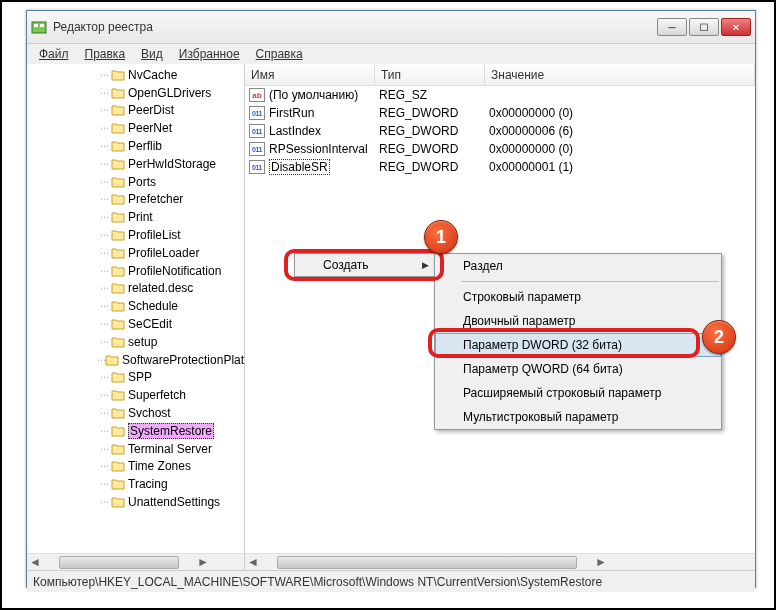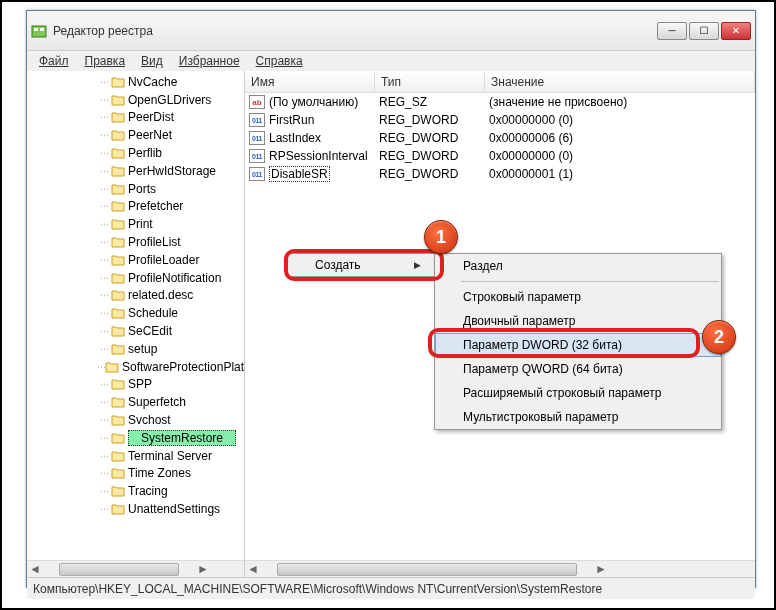--- a/index.html
+++ b/index.html
@@ -1,35 +1,35 @@
 <!DOCTYPE html>
 <html><head>
 <meta charset="utf-8">
 <style>
 * { box-sizing: border-box; margin: 0; padding: 0; font-family: "Segoe UI", Tahoma, sans-serif; font-size: 12px; }
 body { background: #fff; width: 776px; height: 610px; position: relative; border: 2px solid #000; }
 .window { position: absolute; left: 24px; top: 8px; width: 730px; height: 578px; border: 1px solid #5a7fa0; background: #fff; box-shadow: 0 0 3px rgba(0,0,0,0.3); }
-.titlebar { height: 40px; background: linear-gradient(to bottom, #f8f8f8, #e8e8e8); border-bottom: 1px solid #ccc; display: flex; align-items: center; padding: 8px 4px; }
+.titlebar { height: 33px; background: linear-gradient(to bottom, #f8f8f8, #e8e8e8); border-bottom: 1px solid #ccc; display: flex; align-items: center; padding: 8px 4px; }
 .titlebar-icon { width: 16px; height: 16px; margin-right: 6px; }
 .titlebar-icon svg { width: 16px; height: 16px; }
 .titlebar-title { flex: 1; color: #333; }
 .winbtns { display: flex; gap: 2px; }
 .winbtn { width: 30px; height: 18px; border: 1px solid #888; border-radius: 2px; background: linear-gradient(to bottom, #f8f8f8, #d8d8d8); display: flex; align-items: center; justify-content: center; font-size: 10px; cursor: pointer; }
 .winbtn.close { background: linear-gradient(to bottom, #f08080, #cc3333); color: #fff; border-color: #a02020; }
 .menubar { height: 20px; background: #f0f0f0; display: flex; align-items: center; padding: 0 4px; color: #333; }
 .menubar span { padding: 2px 8px; cursor: pointer; }
 .menubar u { text-decoration: underline; }
 .content { display: flex; height: calc(100% - 28px - 20px - 22px); }
 .tree-panel { width: 218px; border-right: 1px solid #ccc; overflow: hidden; position: relative; background: #fff; }
 .tree { padding-top: 2px; overflow: hidden; height: calc(100% - 18px); }
 .tree-item { display: flex; align-items: center; height: 17.8px; padding-left: 70px; white-space: nowrap; cursor: pointer; }
 .tree-item .dots { width: 14px; text-align: center; color: #999; font-size: 9px; letter-spacing: -1px; }
 .folder-icon { width: 14px; height: 14px; margin-right: 3px; flex-shrink: 0; }
 .folder-icon svg { width: 14px; height: 14px; }
-.tree-item.selected .lbl { border: 1px dotted #333; background: #86efac; padding: 0 12px; }
+.tree-item.selected .lbl { border: 1px dotted #333; background: #f0abfc; padding: 0 1px; }
 .scroll-h { position: absolute; bottom: 0; left: 0; right: 0; height: 17px; background: #f0f0f0; border-top: 1px solid #ddd; display: flex; align-items: center; }
 .scroll-h .thumb { background: linear-gradient(to bottom, #e8e8e8, #c8c8c8); border: 1px solid #aaa; border-radius: 2px; height: 13px; margin: 0 16px; flex: 1; max-width: 120px; }
 .scroll-h .arrow { width: 16px; text-align: center; color: #666; }
 .list-panel { flex: 1; position: relative; background: #fff; }
 .list-header { display: flex; height: 22px; border-bottom: 1px solid #ddd; background: linear-gradient(to bottom, #fff, #f0f0f0); }
 .list-header div { padding: 4px 6px; border-right: 1px solid #ddd; color: #333; }
 .col-name { width: 130px; }
 .col-type { width: 110px; }
 .col-value { flex: 1; }
 .list-rows { padding-top: 2px; }
@@ -38,21 +38,21 @@
 .val-icon.str { background: #fff; border: 1px solid #888; display: flex; align-items: center; justify-content: center; }
 .val-icon.str::before { content: "ab"; font-size: 8px; color: #d04040; font-weight: bold; }
 .val-icon.dw { background: #fff; border: 1px solid #888; display: flex; align-items: center; justify-content: center; }
 .val-icon.dw::before { content: "011"; font-size: 7px; color: #3060c0; font-weight: bold; letter-spacing: -0.5px; }
 .list-row .c-name { width: 110px; }
 .list-row .c-type { width: 110px; }
 .list-row .c-value { flex: 1; }
 .list-row.selected .c-name span { border: 1px dotted #333; padding: 0 1px; }
 .statusbar { height: 22px; border-top: 1px solid #ccc; background: #f0f0f0; display: flex; align-items: center; padding: 0 6px; color: #333; font-size: 11px; }
 .context-menu { position: absolute; background: #f0f0f0; border: 1px solid #979797; box-shadow: 2px 2px 4px rgba(0,0,0,0.3); }
-.cm1 { left: 284px; top: 251px; width: 156px; }
+.cm1 { left: 292px; top: 251px; width: 156px; }
 .cm-item { padding: 4px 20px 4px 28px; cursor: pointer; display: flex; justify-content: space-between; align-items: center; }
 .cm-item .arrow-r { font-size: 9px; color: #333; }
 .cm2 { left: 432px; top: 251px; width: 288px; }
 .cm2 .cm-item { padding: 5px 14px 5px 28px; }
 .cm2 .cm-item:hover, .cm2 .cm-item.hover { background: #d8e6f2; border: 1px solid #7da2ce; padding: 4px 13px 4px 27px; }
 .cm-sep { height: 1px; background: #c0c0c0; margin: 3px 2px 3px 26px; }
 .callout { position: absolute; width: 34px; height: 34px; border-radius: 50%; background: radial-gradient(circle at 40% 35%, #ff7040, #cc3010); color: #fff; font-weight: bold; font-size: 18px; display: flex; align-items: center; justify-content: center; box-shadow: 0 1px 2px rgba(0,0,0,0.5), inset 0 1px 1px rgba(255,255,255,0.4); border: 1px solid #802000; }
 .callout.c1 { left: 422px; top: 218px; }
 .callout.c2 { left: 700px; top: 318px; }
 .hl { position: absolute; border: 4px solid #e02020; border-radius: 10px; pointer-events: none; }
@@ -277,21 +277,20 @@
       <div class="list-header">
         <div class="col-name">Имя</div>
         <div class="col-type">Тип</div>
         <div class="col-value">Значение</div>
       </div>
       <div class="list-rows" id="rows">
           <div class="list-row">
             <span class="val-icon str"></span>
             <span class="c-name"><span>(По умолчанию)</span></span>
             <span class="c-type">REG_SZ</span>
-            <span class="c-value">(значение не присвоено)</span>
           </div>
           <div class="list-row">
             <span class="val-icon dw"></span>
             <span class="c-name"><span>FirstRun</span></span>
             <span class="c-type">REG_DWORD</span>
             <span class="c-value">0x00000000 (0)</span>
           </div>
           <div class="list-row">
             <span class="val-icon dw"></span>
             <span class="c-name"><span>LastIndex</span></span>

